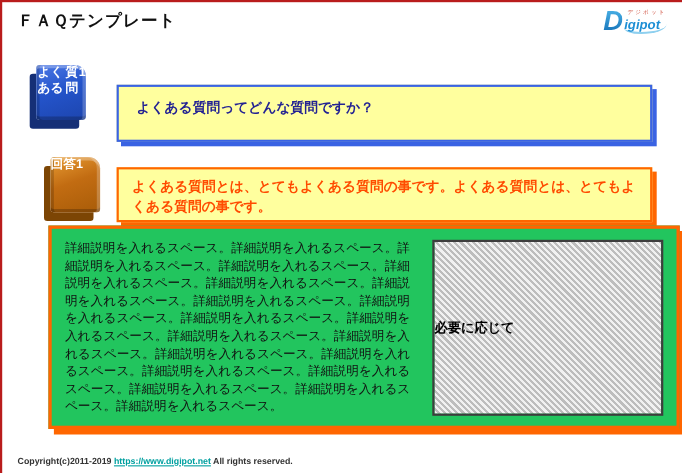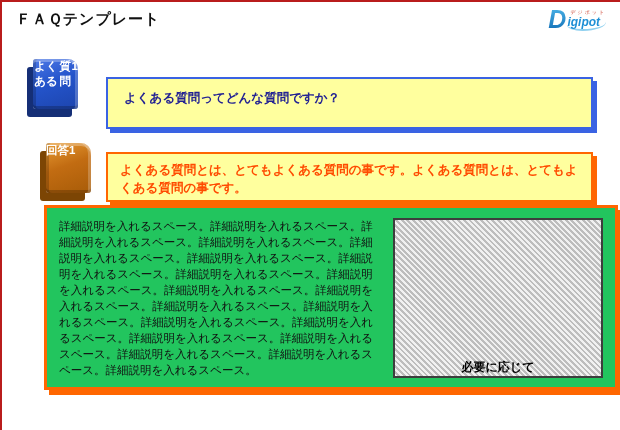--- a/index.html
+++ b/index.html
@@ -25,21 +25,21 @@
   
   .strip{position:absolute;left:104px;width:483px;background:#ffff9e;}
   .strip-q{top:63px;height:48px;border:2px solid #3a63e3;box-shadow:4px 4px 0 #3a63e3;margin-top:12px;}
   .strip-a{top:135px;height:46px;border:2px solid #ff6600;box-shadow:4px 4px 0 #ff6600;margin-top:15px;}
   .strip-q .strip-text{display:block;padding:11px 16px 0 16px;color:#232293;font-weight:bold;font-size:12.5px;}
   .strip-a .strip-text{display:block;padding:7px 12px 0 12px;color:#ff4b00;font-weight:bold;font-size:12.5px;line-height:1.45;}
 
   
   .bigbox{position:absolute;left:42px;top:203px;width:544px;height:179px;background:#22c55e;border:3px solid #ff6600;box-shadow:5px 5px 0 #ff6600;display:flex;align-items:center;justify-content:space-between;padding:0 12px;box-sizing:content-box;}
   .detail-text{width:318px;font-size:11.5px;line-height:16px;color:#111;word-break:break-all;}
-  .placeholder{width:206px;height:156px;border:2px solid #3d3d3d;background:repeating-linear-gradient(45deg,#f1f1f1 0px,#f1f1f1 2px,#bdbdbd 2px,#bdbdbd 4px);display:flex;flex-direction:row;align-items:flex-end;justify-content:center;text-align:center;}
+  .placeholder{width:206px;height:156px;border:2px solid #3d3d3d;background:repeating-linear-gradient(45deg,#f1f1f1 0px,#f1f1f1 2px,#bdbdbd 2px,#bdbdbd 4px);display:flex;flex-direction:column;align-items:flex-start;justify-content:center;text-align:center;}
   .placeholder span{font-size:12px;font-weight:bold;color:#000;line-height:1.5;}
 
   
   .footer{position:absolute;left:14px;bottom:6px;font-size:8px;font-weight:bold;color:#333;}
   .footer a{color:#00a0a0;text-decoration:underline;}
 </style>
 </head>
 <body>
 
 <div class="page">
@@ -73,14 +73,15 @@
     <span class="strip-text">よくある質問とは、とてもよくある質問の事です。よくある質問とは、とてもよくある質問の事です。</span>
   </div>
 
   <div class="bigbox">
     <div class="detail-text">詳細説明を入れるスペース。詳細説明を入れるスペース。詳細説明を入れるスペース。詳細説明を入れるスペース。詳細説明を入れるスペース。詳細説明を入れるスペース。詳細説明を入れるスペース。詳細説明を入れるスペース。詳細説明を入れるスペース。詳細説明を入れるスペース。詳細説明を入れるスペース。詳細説明を入れるスペース。詳細説明を入れるスペース。詳細説明を入れるスペース。詳細説明を入れるスペース。詳細説明を入れるスペース。詳細説明を入れるスペース。詳細説明を入れるスペース。詳細説明を入れるスペース。詳細説明を入れるスペース。</div>
     <div class="placeholder">
       <span>必要に応じて</span>
     </div>
   </div>
 
+  <div class="footer"><span>Copyright(c)2011-2019 </span><a href="#">https://www.digipot.net</a><span> All rights reserved.</span></div>
 
 </div>
 
 </body></html>

